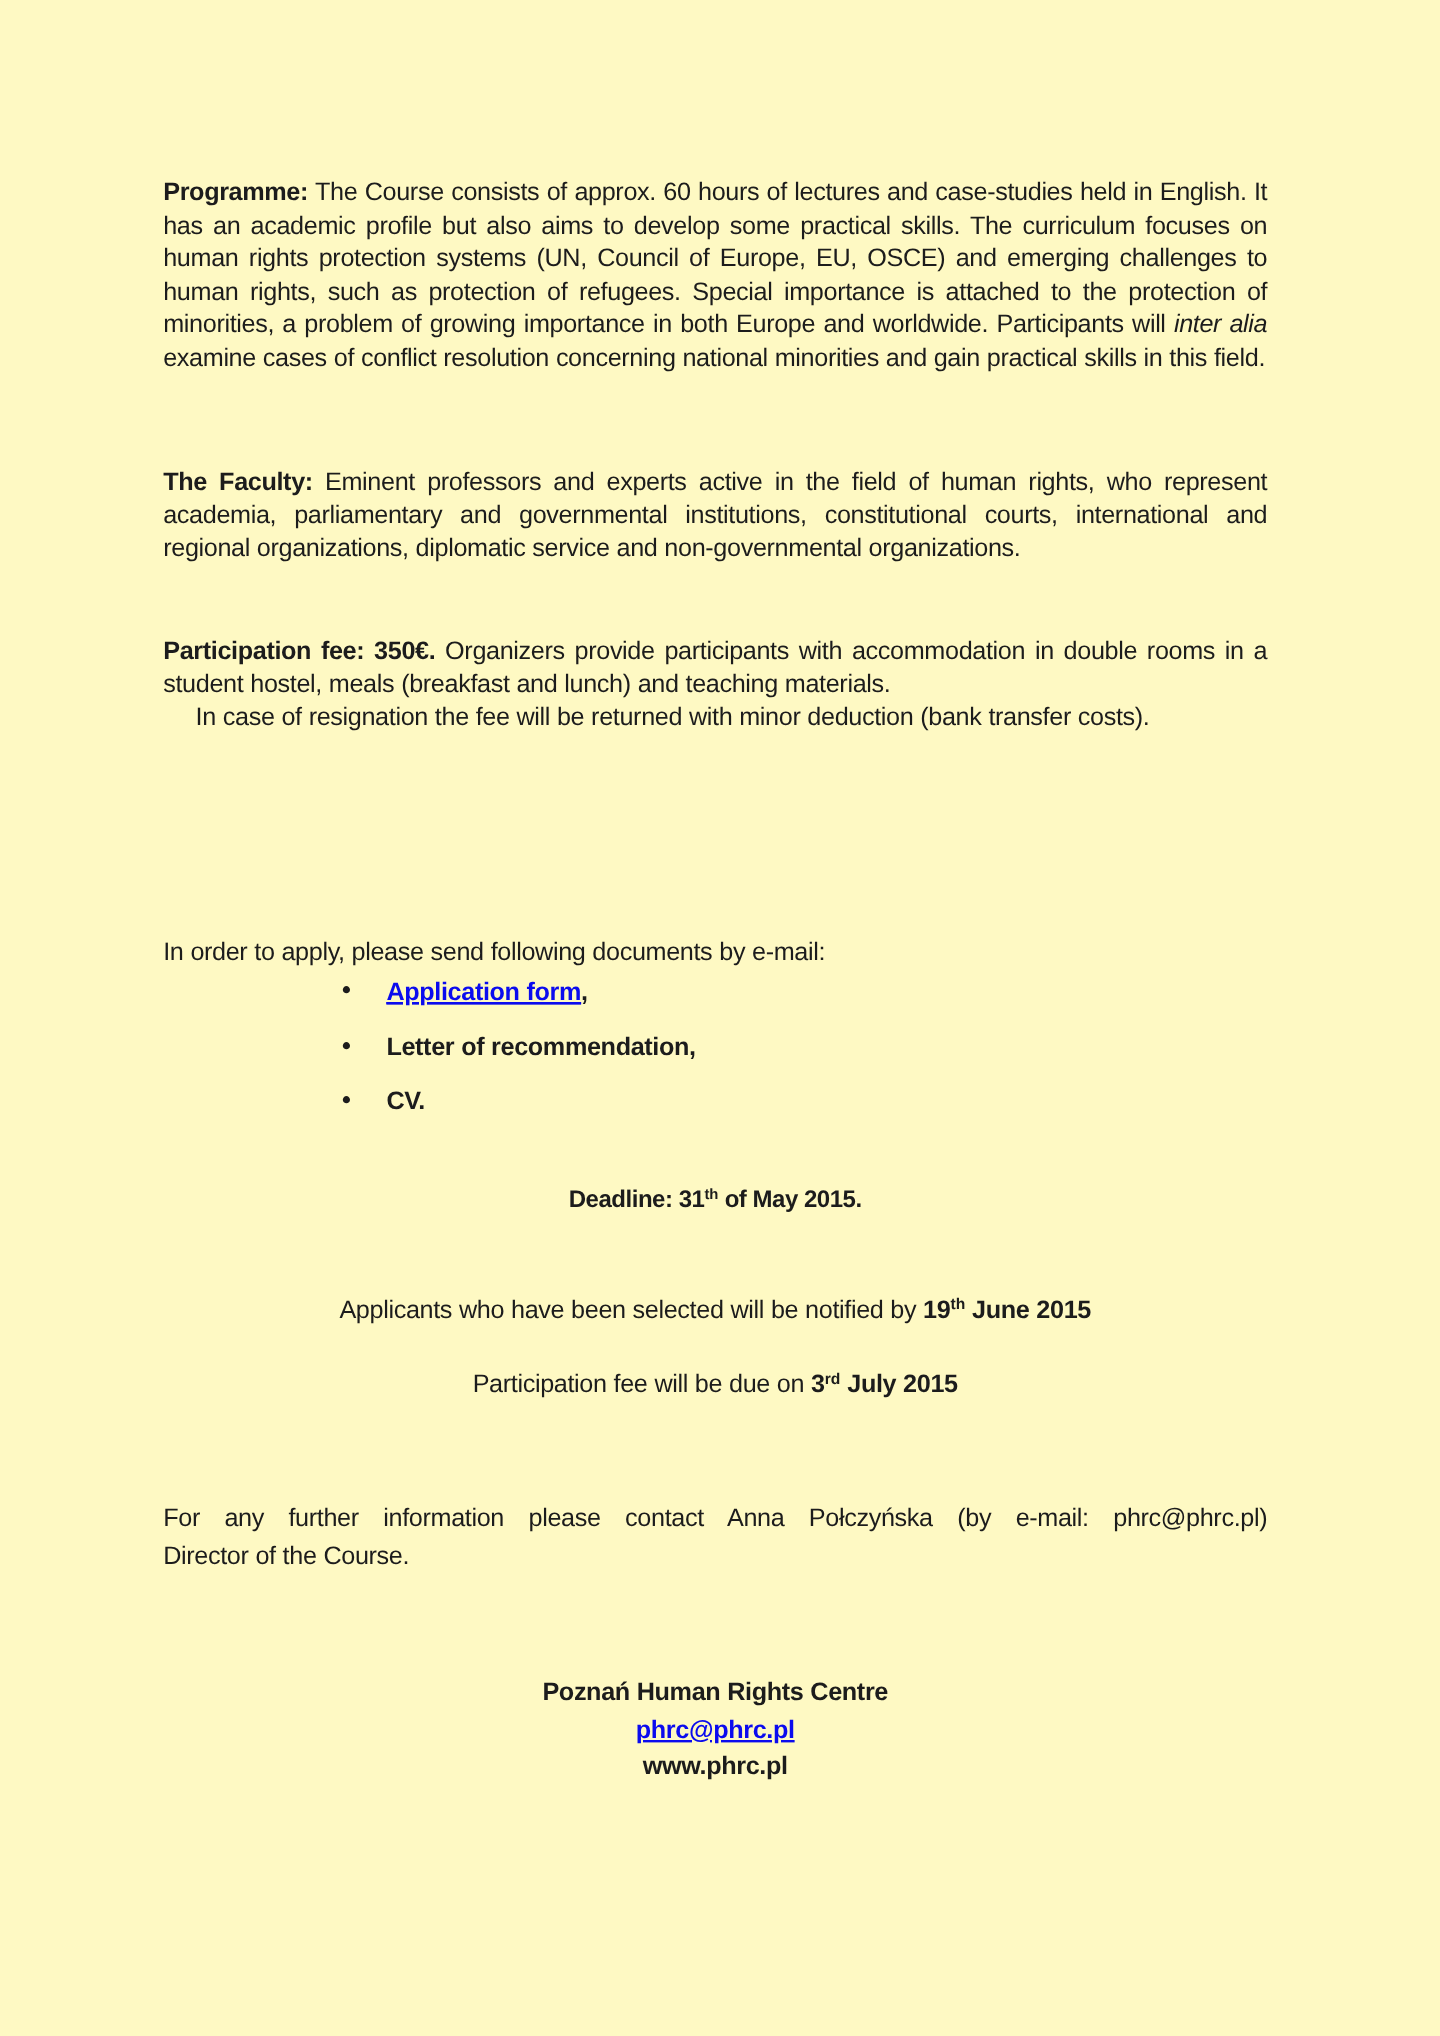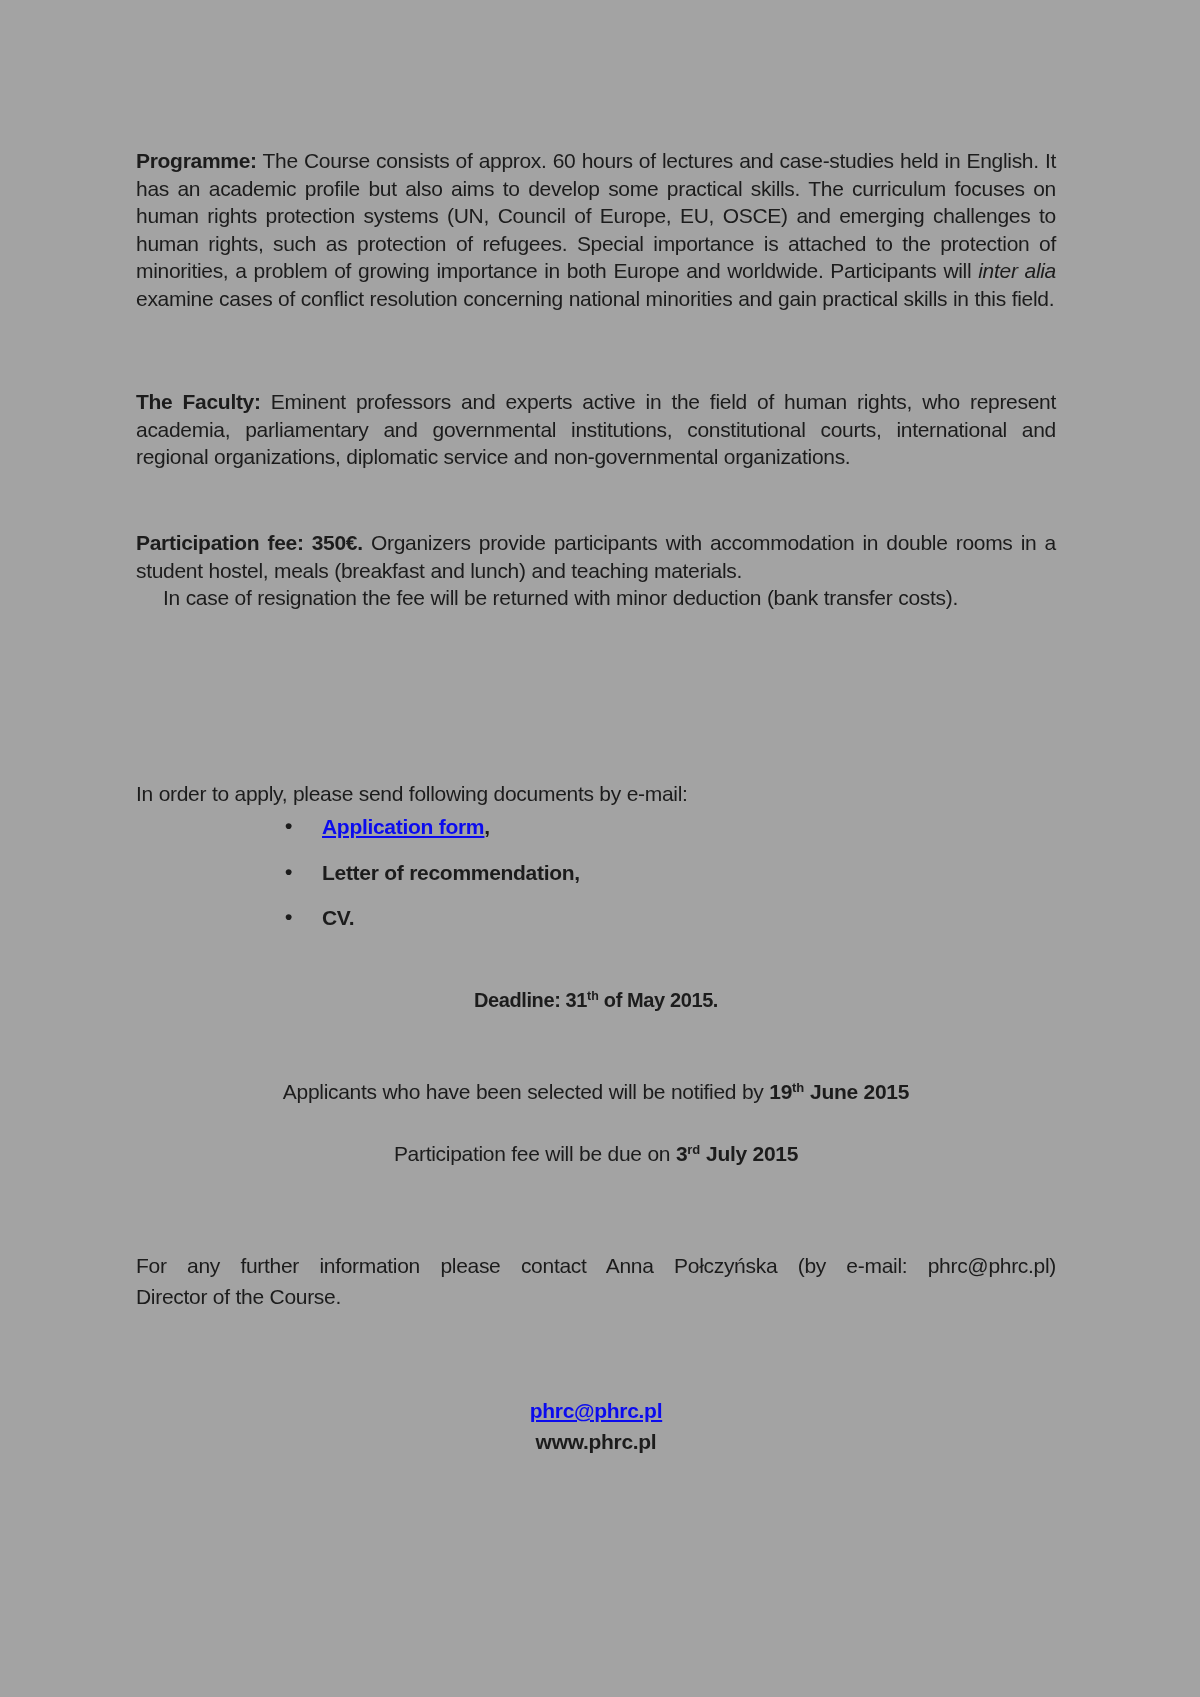--- a/index.html
+++ b/index.html
@@ -1,20 +1,20 @@
 <!DOCTYPE html>
 <html><head>
 <meta charset="utf-8">
 <style>
   html, body { margin: 0; padding: 0; background: #ffffff; }
   .page {
     position: relative;
     width: 1200px;
     height: 1697px;
-    background: #a3a3a3;
+    background: #fef9c3;
     font-family: "Liberation Sans", "DejaVu Sans", sans-serif;
     color: #1c1c1c;
     overflow: hidden;
   }
   .blk { position: absolute; left: 136px; width: 920px; margin: 0; }
   .body { font-size: 21px; line-height: 27.5px; letter-spacing: -0.3px; word-spacing: 0.2px; }
   .just { text-align: justify; }
   .just-both { text-align: justify; text-align-last: justify; }
   .center { text-align: center; }
   .m0 { margin: 0; }
@@ -63,17 +63,18 @@
   <p class="blk body center" style="top:1078px"><span>Applicants who have been selected will be notified by </span><b>19</b><b class="sup">th</b><b> June 2015</b></p>
 
   <p class="blk body center" style="top:1140px"><span>Participation fee will be due on </span><b>3</b><b class="sup">rd</b><b> July 2015</b></p>
 
   <div class="blk body contact-blk" style="top:1250px">
     <div class="just-both">For any further information please contact Anna Połczyńska (by e-mail: phrc@phrc.pl)</div>
     <div>Director of the Course.</div>
   </div>
 
   <div class="blk body center footer-blk" style="top:1396px">
+    <div>Poznań Human Rights Centre</div>
     <div><a class="doc-link">phrc@phrc.pl</a></div>
     <div>www.phrc.pl</div>
   </div>
 
 </div>
 
 </body></html>

